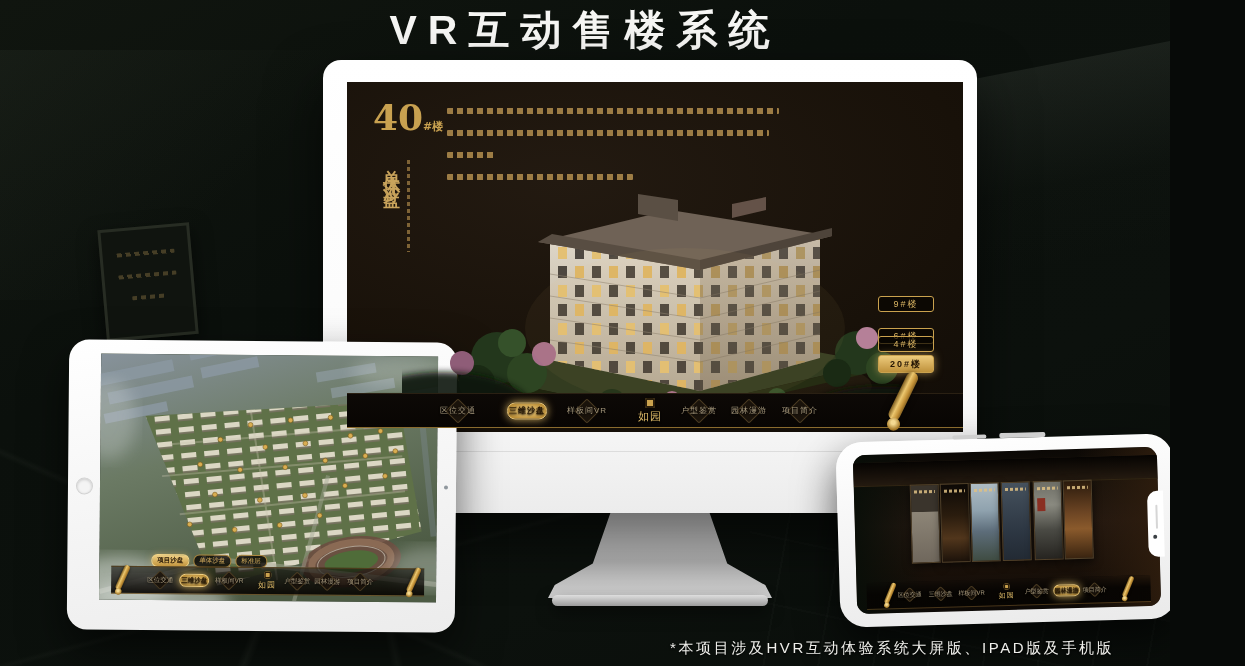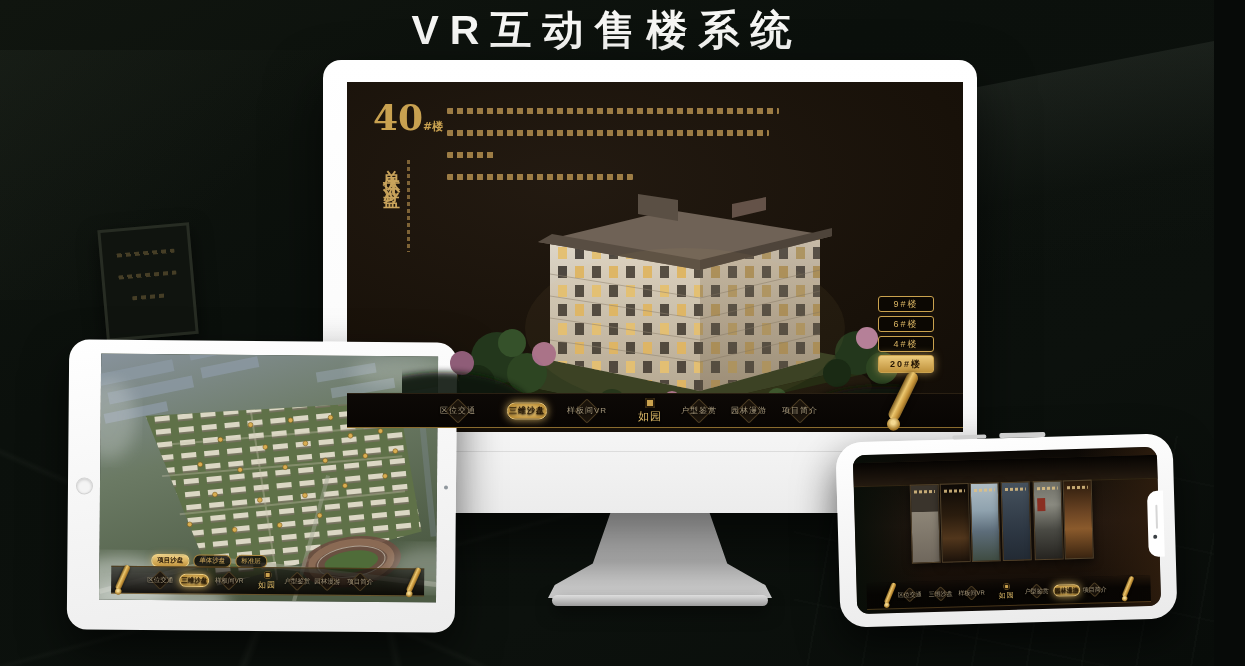--- a/index.html
+++ b/index.html
@@ -1,18 +1,18 @@
 <!DOCTYPE html>
 <html><head>
 <meta charset="utf-8">
 <style>
   html,body{margin:0;padding:0;background:#070a08;}
   .stage{position:relative;width:1170px;height:666px;overflow:hidden;
     background:linear-gradient(155deg,#10150f 0%,#0b100c 35%,#0c110d 70%,#090d0a 100%);
-    font-family:"Liberation Sans",sans-serif;padding-left:44px;}
+    font-family:"Liberation Sans",sans-serif;}
   
   .bg-band-tr{position:absolute;right:-70px;top:75px;width:470px;height:200px;transform:rotate(-11deg);
     background:linear-gradient(180deg,rgba(86,94,84,.38),rgba(40,46,38,.12) 60%,rgba(20,26,18,0));opacity:.55;}
   .bg-map-bl{position:absolute;left:0;bottom:0;width:620px;height:280px;opacity:.5;background:
     linear-gradient(112deg,transparent 47.6%,rgba(160,170,150,.14) 48.6%,transparent 49.6%),
     linear-gradient(78deg,transparent 57.5%,rgba(160,170,150,.11) 58.5%,transparent 59.5%),
     linear-gradient(24deg,transparent 37.5%,rgba(160,170,150,.09) 38.5%,transparent 39.5%),
     linear-gradient(165deg,transparent 62%,rgba(150,160,140,.08) 63%,transparent 64%);}
   .bg-map-br{position:absolute;right:0;bottom:0;width:420px;height:230px;opacity:.35;background:
     repeating-linear-gradient(100deg,transparent 0 52px,rgba(140,150,130,.10) 52px 54px),
@@ -237,21 +237,21 @@
         <circle cx="300" cy="264" r="13" fill="#1d2f17"></circle>
           <circle cx="340" cy="258" r="12" fill="#28401f"></circle>
         <circle cx="270" cy="252" r="9" fill="#a76f8a"></circle>
           <circle cx="375" cy="250" r="10" fill="#35512a"></circle>
         <ellipse cx="40" cy="262" rx="90" ry="38" fill="#0d1307" opacity="0.9" filter="url(#soft)"></ellipse>
         <ellipse cx="480" cy="268" rx="80" ry="30" fill="#0d1307" opacity="0.85" filter="url(#soft)"></ellipse>
         <ellipse cx="283" cy="180" rx="160" ry="80" fill="#f4cd79" opacity="0.05"></ellipse>
       </svg>
 
       <div class="floor-btn" style="top:214px">9#楼</div>
-      <div class="floor-btn" style="top:234px">6#楼</div>
+      <div class="floor-btn" style="top:246px">6#楼</div>
       <div class="floor-btn" style="top:254px">4#楼</div>
       <div class="floor-btn active" style="top:273px">20#楼</div>
 
       <div class="pill" style="left:110px;top:287px">项目沙盘</div>
       <div class="pill active" style="left:172px;top:287px">单体沙盘</div>
       <div class="pill" style="left:234px;top:287px">标准层</div>
 
       <div class="mnav">
         <div class="nav-item" style="left:111px">
           <span class="emblem"></span>
@@ -485,13 +485,14 @@
             <b></b>
           </div>
       </div>
     </div>
     <div class="notch">
       <span class="spk"></span>
       <span class="cam"></span>
     </div>
   </div>
 
+  <div class="footnote">*本项目涉及HVR互动体验系统大屏版、IPAD版及手机版</div>
 </div>
 
 </body></html>

